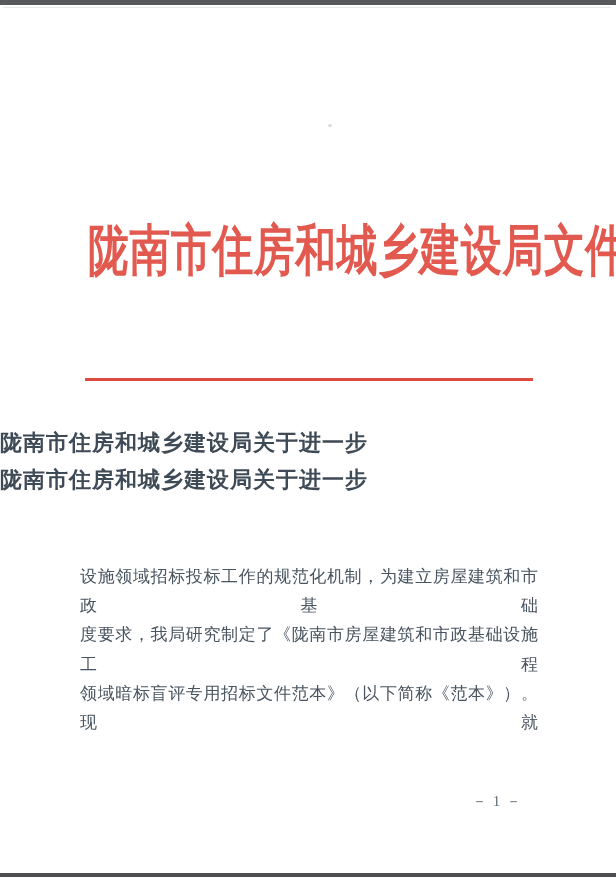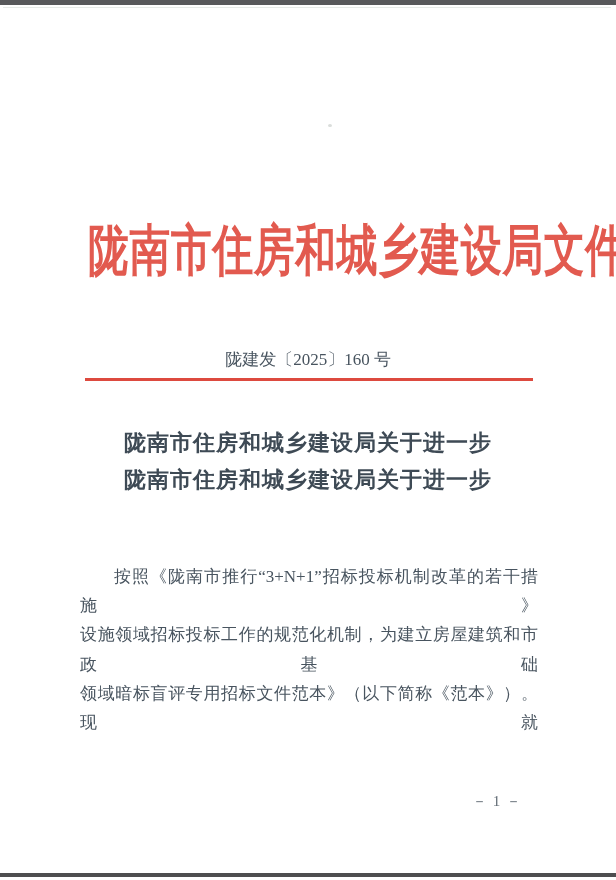--- a/index.html
+++ b/index.html
@@ -49,21 +49,21 @@
     font-size: 17px; line-height: 20px;
     color: var(--body_ink, #48545f);
   }
   .red-rule {
     position: absolute; top: 378px; left: 85px;
     width: 448px; height: 3px;
     background: var(--rule_red, #dd4a3f);
   }
   .title-block {
     position: absolute; top: 424px; left: 0; width: 100%;
-    text-align: center;
+    text-align: left;
     font-size: 22px; font-weight: bold; line-height: 37px;
     color: var(--title_ink, #3e4a55);
     letter-spacing: 1px;
   }
   .body-block {
     position: absolute; top: 562px; left: 80px; width: 458px;
     font-size: 17px; line-height: 29.2px;
     color: var(--body_ink, #48545f);
   }
   .body-block .line { white-space: nowrap; }
@@ -85,32 +85,31 @@
 <body>
 
 <div class="page">
 
   <div class="topbar"></div>
   <div class="topline"></div>
   <div class="speck"></div>
 
   <div class="header-title">陇南市住房和城乡建设局文件</div>
 
-  <div class="doc-number">陇建发〔2025〕160 号</div>
 
   <div class="red-rule"></div>
 
   <div class="title-block">
     <div>陇南市住房和城乡建设局关于进一步</div>
     <div>陇南市住房和城乡建设局关于进一步</div>
   </div>
 
   <div class="body-block">
-    <div class="line jfull indent">按照《陇南市推行“3+N+1”招标投标机制改革的若干措施》</div>
     <div class="line jfull">设施领域招标投标工作的规范化机制，为建立房屋建筑和市政基础</div>
+    <div class="line jfull">度要求，我局研究制定了《陇南市房屋建筑和市政基础设施工程</div>
     <div class="line jfull">领域暗标盲评专用招标文件范本》（以下简称《范本》）。现就</div>
 
   </div>
 
   <div class="page-num">－ 1 －</div>
 
   <div class="bottombar"></div>
 
 </div>
 

